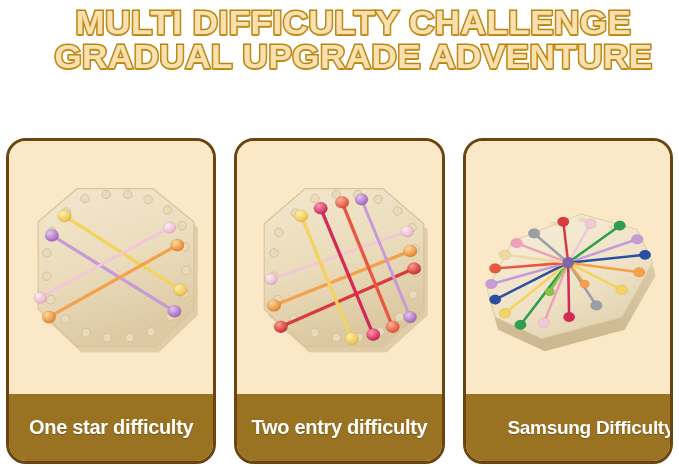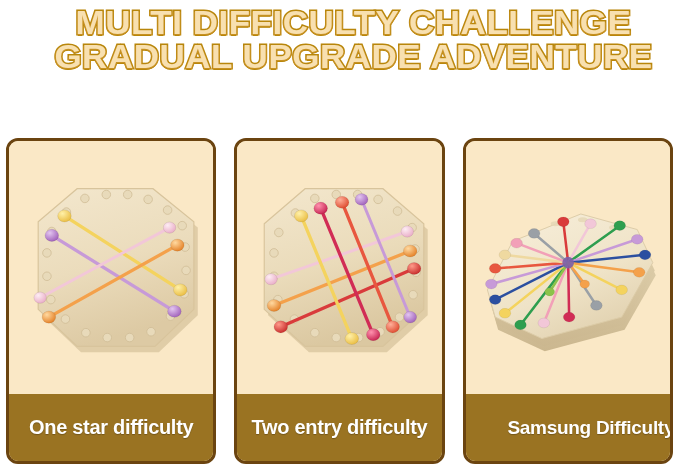--- a/index.html
+++ b/index.html
@@ -53,21 +53,21 @@
     position:absolute;left:0;top:138px;width:679px;height:326px;
     display:flex;
     gap:18px;
     padding:0 6px;
     box-sizing:border-box;
   }
   .card{
     position:relative;
     flex:1 1 0;
     border:3px solid #6B4410;
-    border-radius:12px;
+    border-radius:20px;
     background:#F8E7C4;
     overflow:hidden;
     box-sizing:border-box;
     display:flex;
     flex-direction:column;
   }
   .card-media{
     position:relative;
     flex:1 1 auto;
     background:#FAE8C6;

